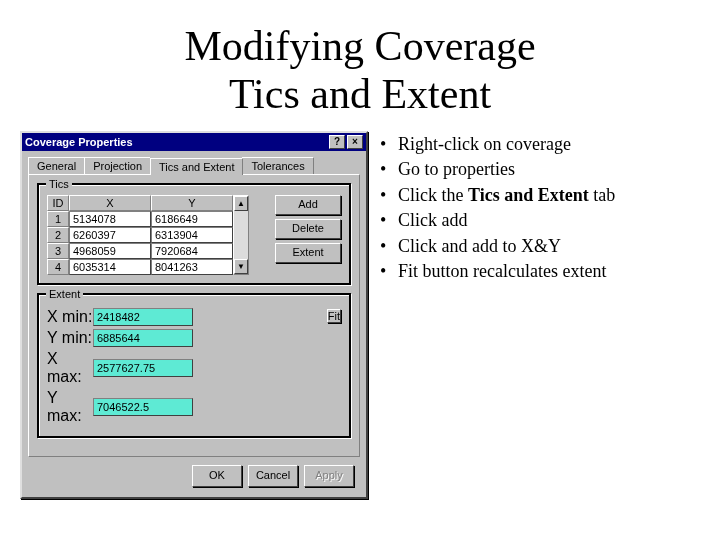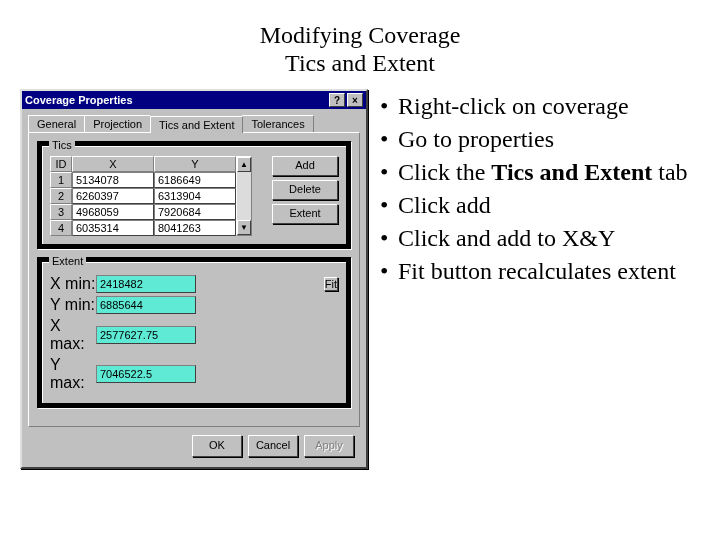--- a/index.html
+++ b/index.html
@@ -7,21 +7,21 @@
     margin: 0;
     width: 720px;
     height: 540px;
     background: #fff;
     font-family: "Times New Roman", serif;
     color: #000;
     position: relative;
   }
   .slide-title {
     text-align: center;
-    font-size: 24px;
+    font-size: 42px;
     line-height: 1.15;
     padding-top: 22px;
     font-weight: normal;
   }
   .content {
     display: flex;
     flex-direction: row;
     align-items: flex-start;
     padding: 12px 8px 0 20px;
     gap: 10px;
@@ -82,21 +82,21 @@
     top: 1px;
   }
   .tabpanel {
     border: 1px solid #808080;
     border-top-color: #fff;
     border-left-color: #fff;
     padding: 8px 8px 10px 8px;
     background: #c0c0c0;
   }
   .group {
-    border: 5px solid #000000;
+    border: 2px solid #000000;
     box-shadow: inset 1px 1px 0 #fff, 1px 1px 0 #fff;
     padding: 10px 8px 8px 8px;
     position: relative;
     margin-bottom: 8px;
   }
   .group .legend {
     position: absolute;
     top: -7px; left: 7px;
     background: #c0c0c0;
     padding: 0 3px;
@@ -187,21 +187,21 @@
   .extent-right { margin-left: auto; }
   .dlg-buttons {
     display: flex;
     justify-content: flex-end;
     gap: 6px;
     padding: 8px 6px 2px 6px;
   }
   .dlg-buttons .btn95 { width: 50px; height: 22px; line-height: 19px; }
   
   .bullets {
-    font-size: 24px;
+    font-size: 18px;
     line-height: 1.25;
     padding-top: 2px;
     padding-right: 6px;
     width: 320px;
   }
   .bullets ul { list-style: none; padding: 0; margin: 0; }
   .bullets li { margin-bottom: 3px; position: relative; padding-left: 20px; }
   .bullets li::before {
     content: "•";
     position: absolute; left: 2px; top: 0;

